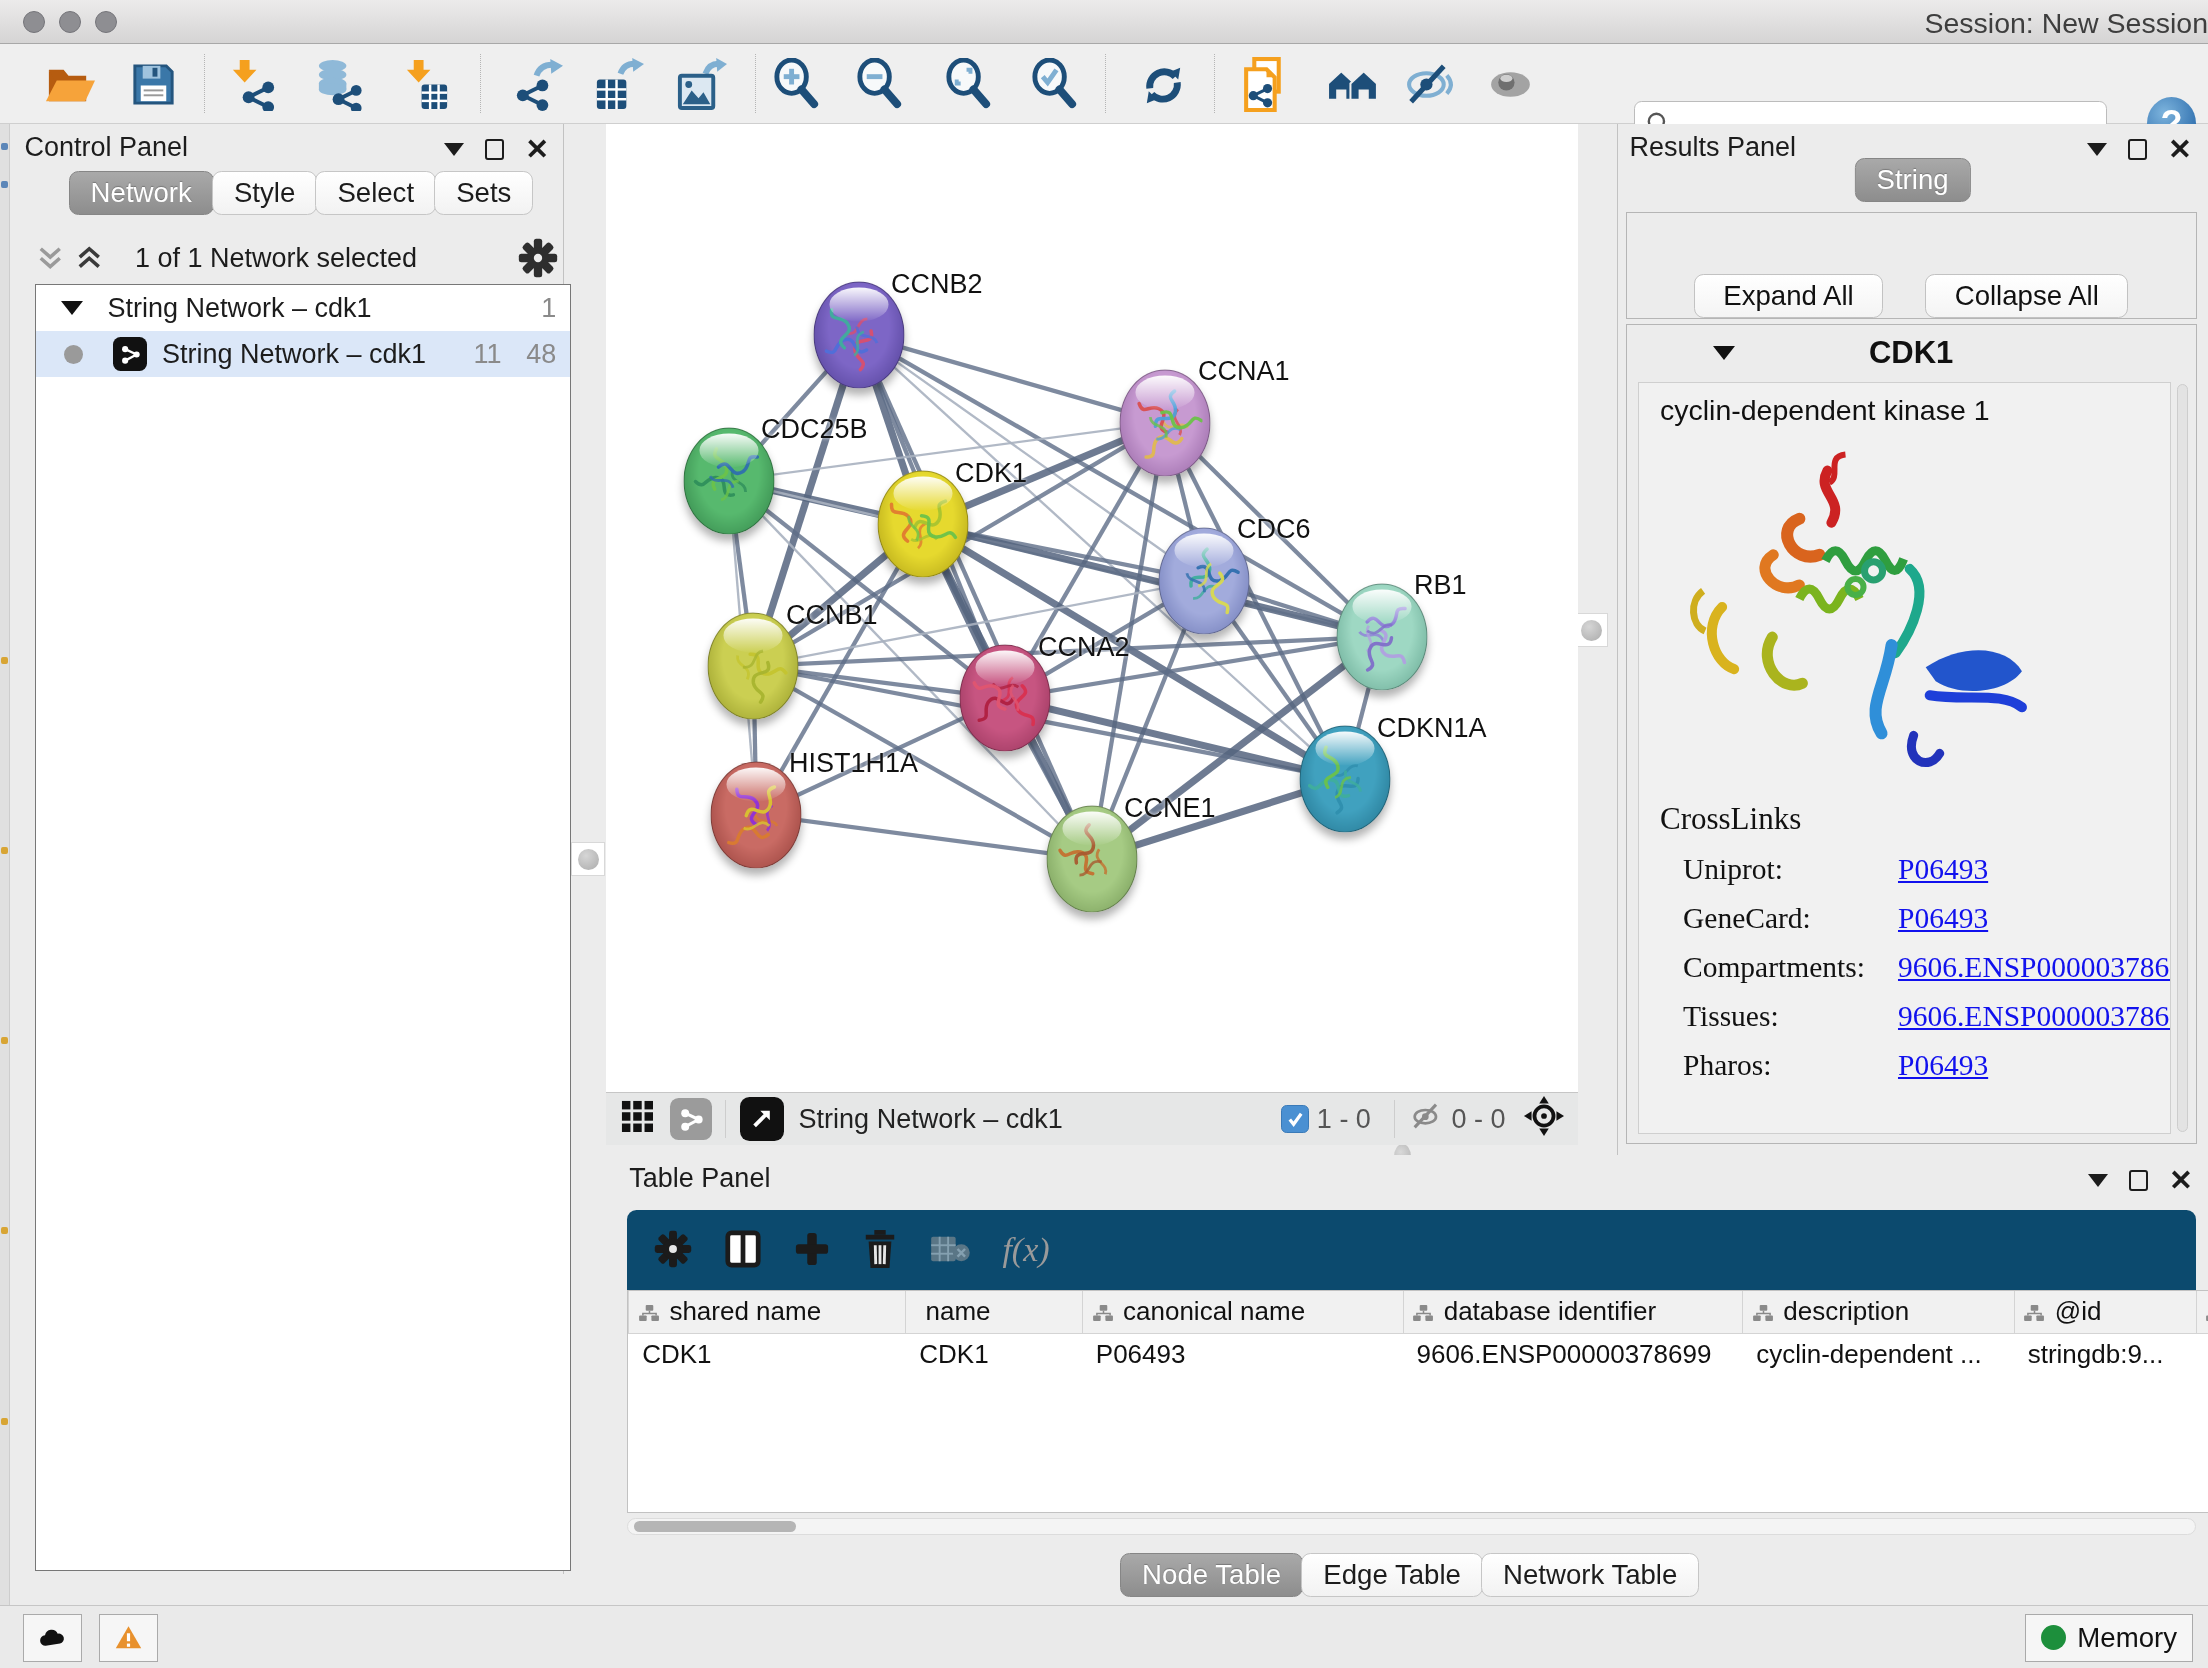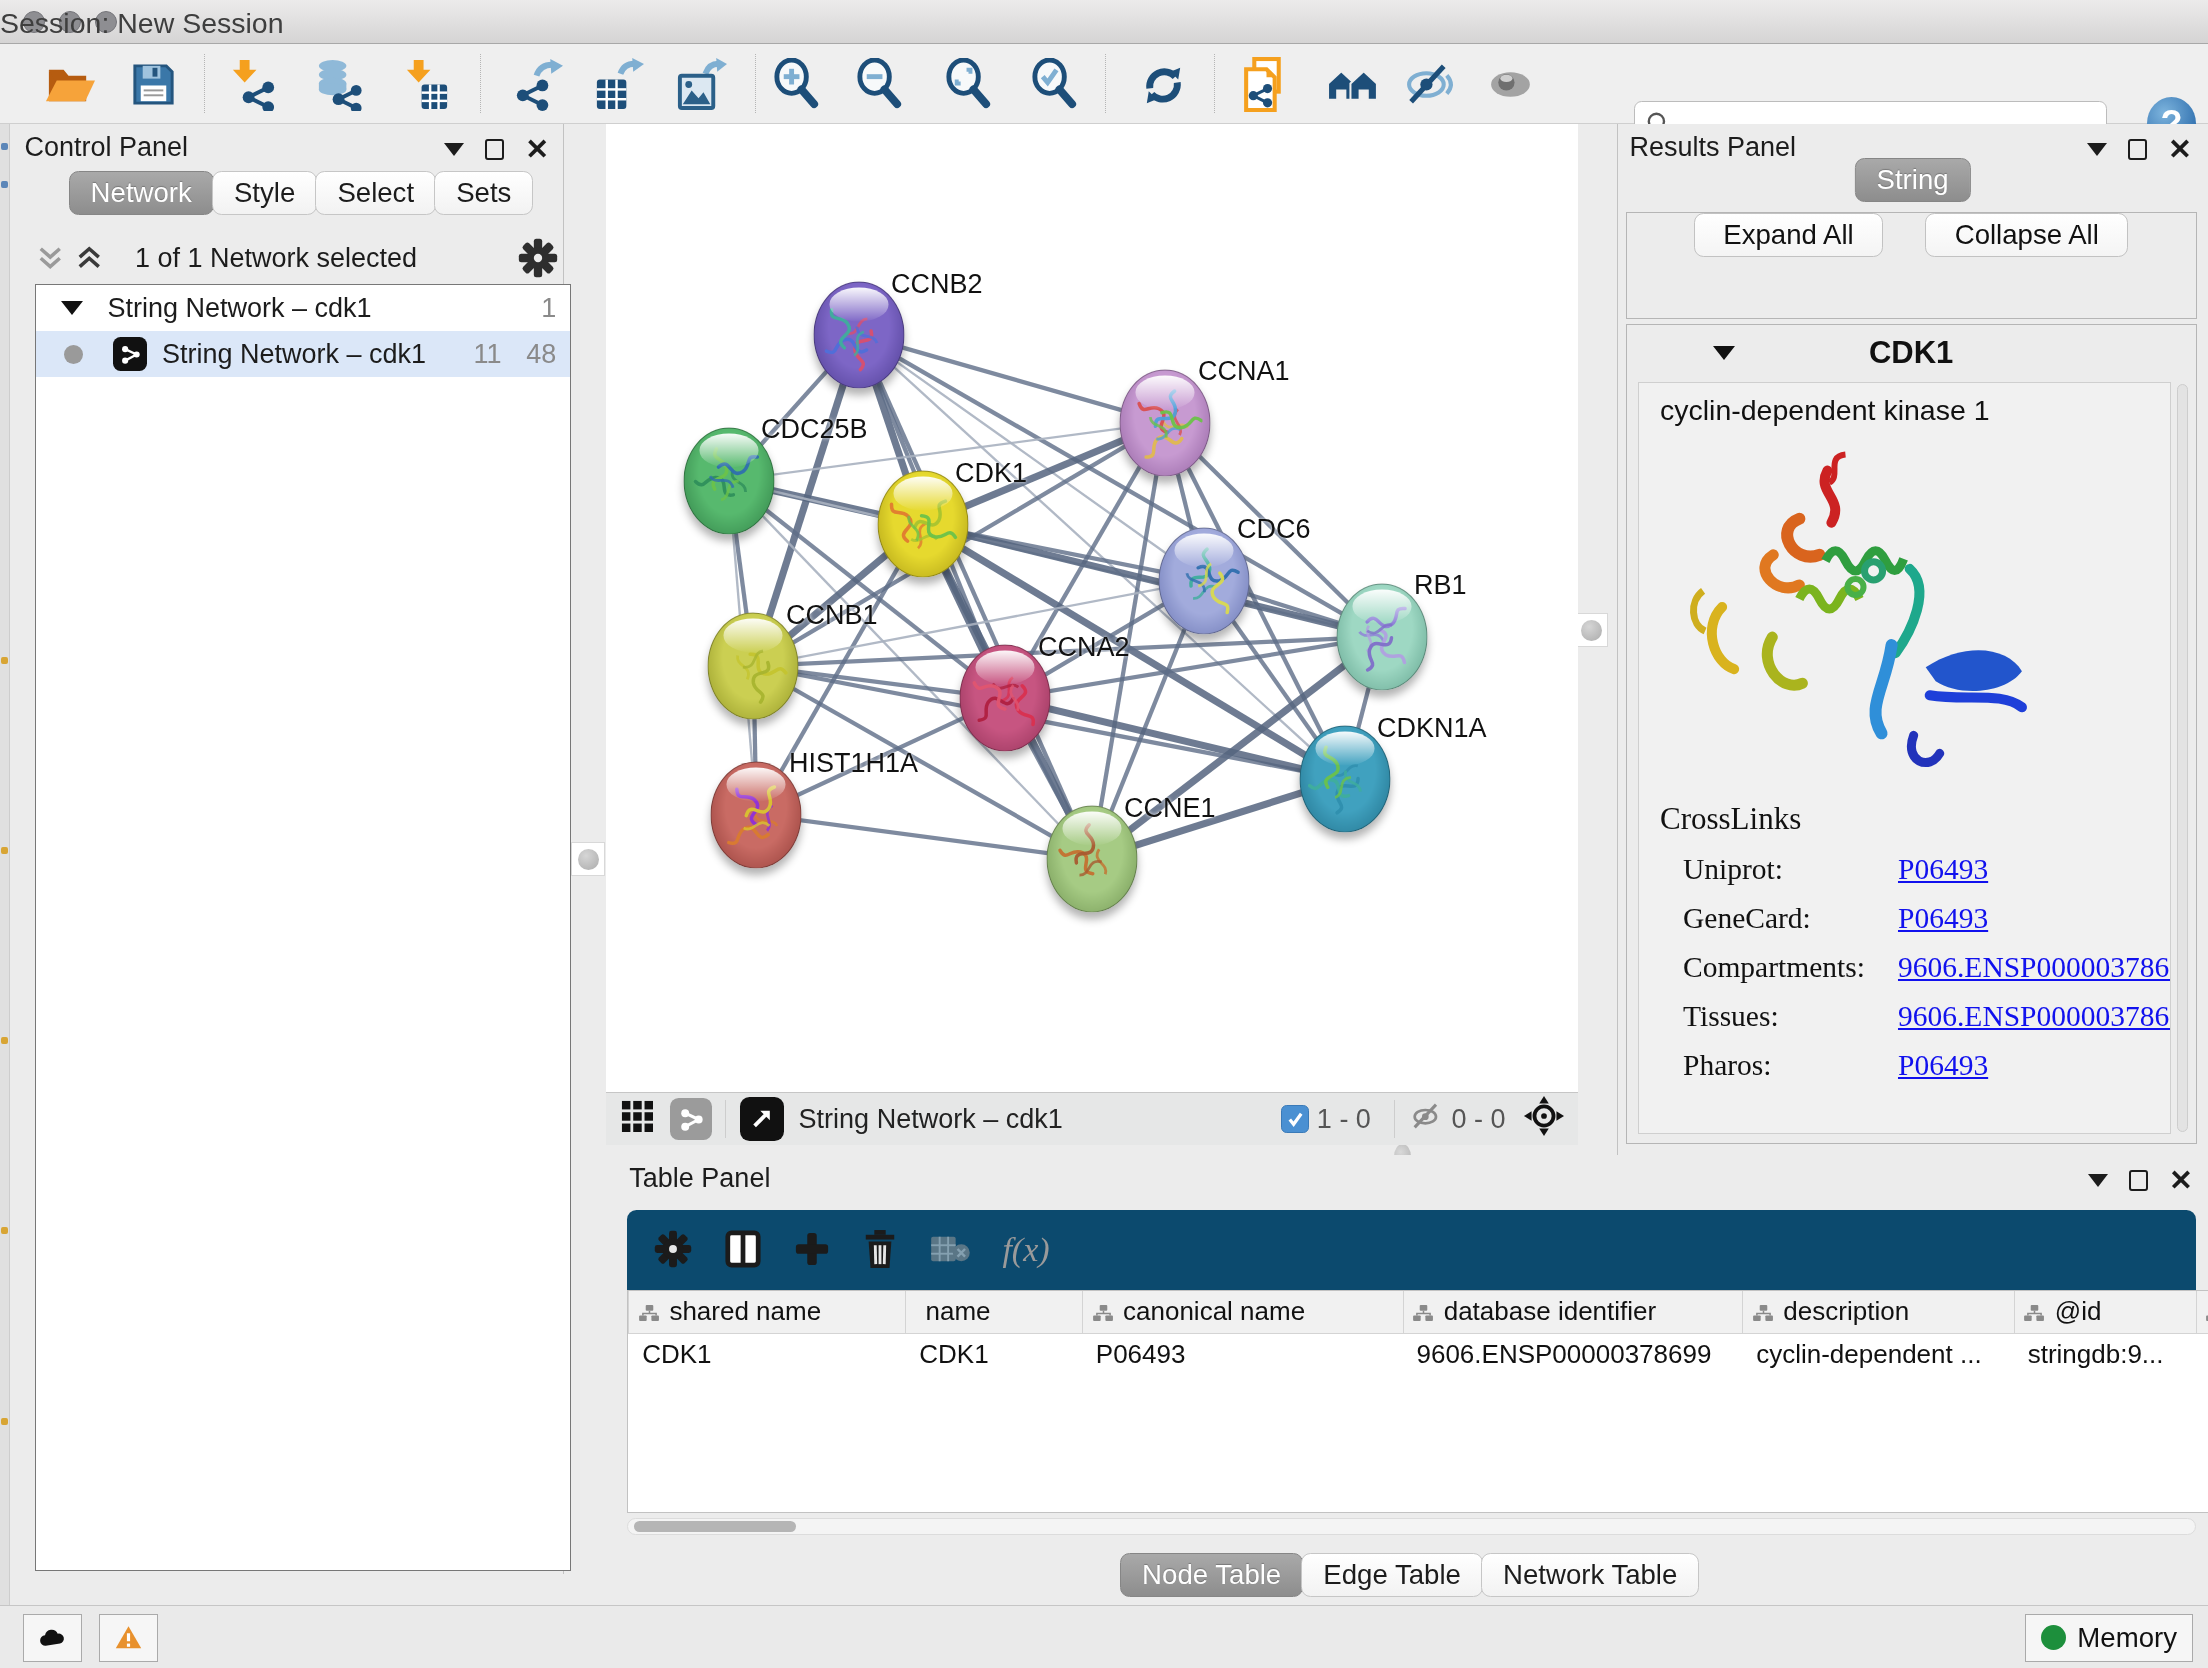--- a/index.html
+++ b/index.html
@@ -7,21 +7,21 @@
     --panelbg:#ececec; --edgecol:#5e6e88;
   }
   *{box-sizing:border-box}
   body{margin:0;font-family:"Liberation Sans",sans-serif;background:#d8d8d8;-webkit-font-smoothing:antialiased}
   #stage{position:relative;width:2208px;height:1668px;background:var(--panelbg);overflow:hidden}
 
   
   .titlebar{position:absolute;left:0;top:0;width:2208px;height:44px;
     background:linear-gradient(#ecebeb,#d5d4d4);border-bottom:1px solid #a8a8a8}
   .tlight{position:absolute;top:10.5px;width:22px;height:22px;border-radius:50%;background:#8e8e92;border:1px solid #75757a}
-  .wtitle{position:absolute;left:0;right:0;top:6.7px;text-align:left;font-size:28.5px;color:#3e3e3e}
+  .wtitle{position:absolute;left:0;right:0;top:6.7px;text-align:right;font-size:28.5px;color:#3e3e3e}
 
   
   .toolbar{position:absolute;left:0;top:44px;width:2208px;height:80px;background:#efefef;border-bottom:1px solid #cfcfcf}
   .tool{position:absolute;top:11.4px;width:59px;height:59px;display:flex;align-items:center;justify-content:center}
   .tsep{position:absolute;top:9.5px;height:59px;border-left:1.9px dotted #b5b5b5}
   .searchbox{position:absolute;left:1634px;top:57px;width:473px;height:46px;background:#fff;border:1.9px solid #bcbcbc;border-radius:7.6px;display:flex;align-items:center;padding-left:9.5px}
   .searchbox input{border:none;outline:none;font-size:25px;flex:1;background:transparent;font-family:"Liberation Sans",sans-serif}
   .helpbtn{position:absolute;left:2147px;top:53px;width:49px;height:53px;border-radius:50%;
     background:radial-gradient(circle at 35% 30%,#7db4dd,#2f6fae 75%);color:#fff;font-size:36px;font-weight:bold;
     display:flex;align-items:center;justify-content:center}
@@ -68,21 +68,21 @@
 
   
   .knob{position:absolute;width:34px;height:34px;background:#fff;border:1px solid #d8d8d8;display:flex;align-items:center;justify-content:center}
   .knob i{display:block;width:21px;height:21px;border-radius:50%;background:radial-gradient(circle at 38% 32%,#d6d6d6,#ababab)}
   .hknob{position:absolute;width:17px;height:25px;border-radius:50%;background:radial-gradient(circle at 38% 32%,#d9d9d9,#a8a8a8)}
 
   
   .rpanel{position:absolute;left:1617px;top:124px;width:592px;height:1031px;background:var(--panelbg);border-left:1.9px solid #c2c2c2}
   .rp-tab{position:absolute;left:50%;transform:translateX(-50%);top:34px}
   .rp-box1{position:absolute;left:7.6px;top:88px;width:571px;height:107px;border:1.9px solid #b5b5b5;background:var(--panelbg);
-    display:flex;align-items:flex-start;justify-content:center;gap:42px}
+    display:flex;align-items:flex-end;justify-content:center;gap:42px}
   .rp-btn{height:44px;padding:0 28.5px;font-size:27.6px;background:linear-gradient(#ffffff,#f4f4f4);border:1.9px solid #c2c2c2;border-radius:9.5px;
     display:inline-flex;align-items:center;color:#111}
   .rp-box2{position:absolute;left:7.6px;top:200px;width:571px;height:820px;border:1.9px solid #b5b5b5;background:var(--panelbg)}
   .rp-hdr{position:relative;height:55px;display:flex;align-items:center;justify-content:center;font-size:31px;font-weight:bold;color:#111}
   .rp-hdr .tri-down{position:absolute;left:86px}
   .rp-content{position:absolute;left:11.4px;top:57px;right:25px;bottom:9.5px;background:#f1f1f1;border:1.9px solid #cfcfcf;overflow:hidden}
   .rp-desc{font-size:28.5px;color:#111;padding:11.4px 0 0 21px}
   .rp-scroll{position:absolute;right:7.6px;top:59px;bottom:11.4px;width:11.4px;background:#e3e3e3;border:1px solid #cdcdcd;border-radius:5.7px}
   .xl-wrap{position:absolute;left:21px;top:418px;font-family:"Liberation Serif",serif;color:#111}
   .xl-head{font-size:31px;font-weight:normal}

